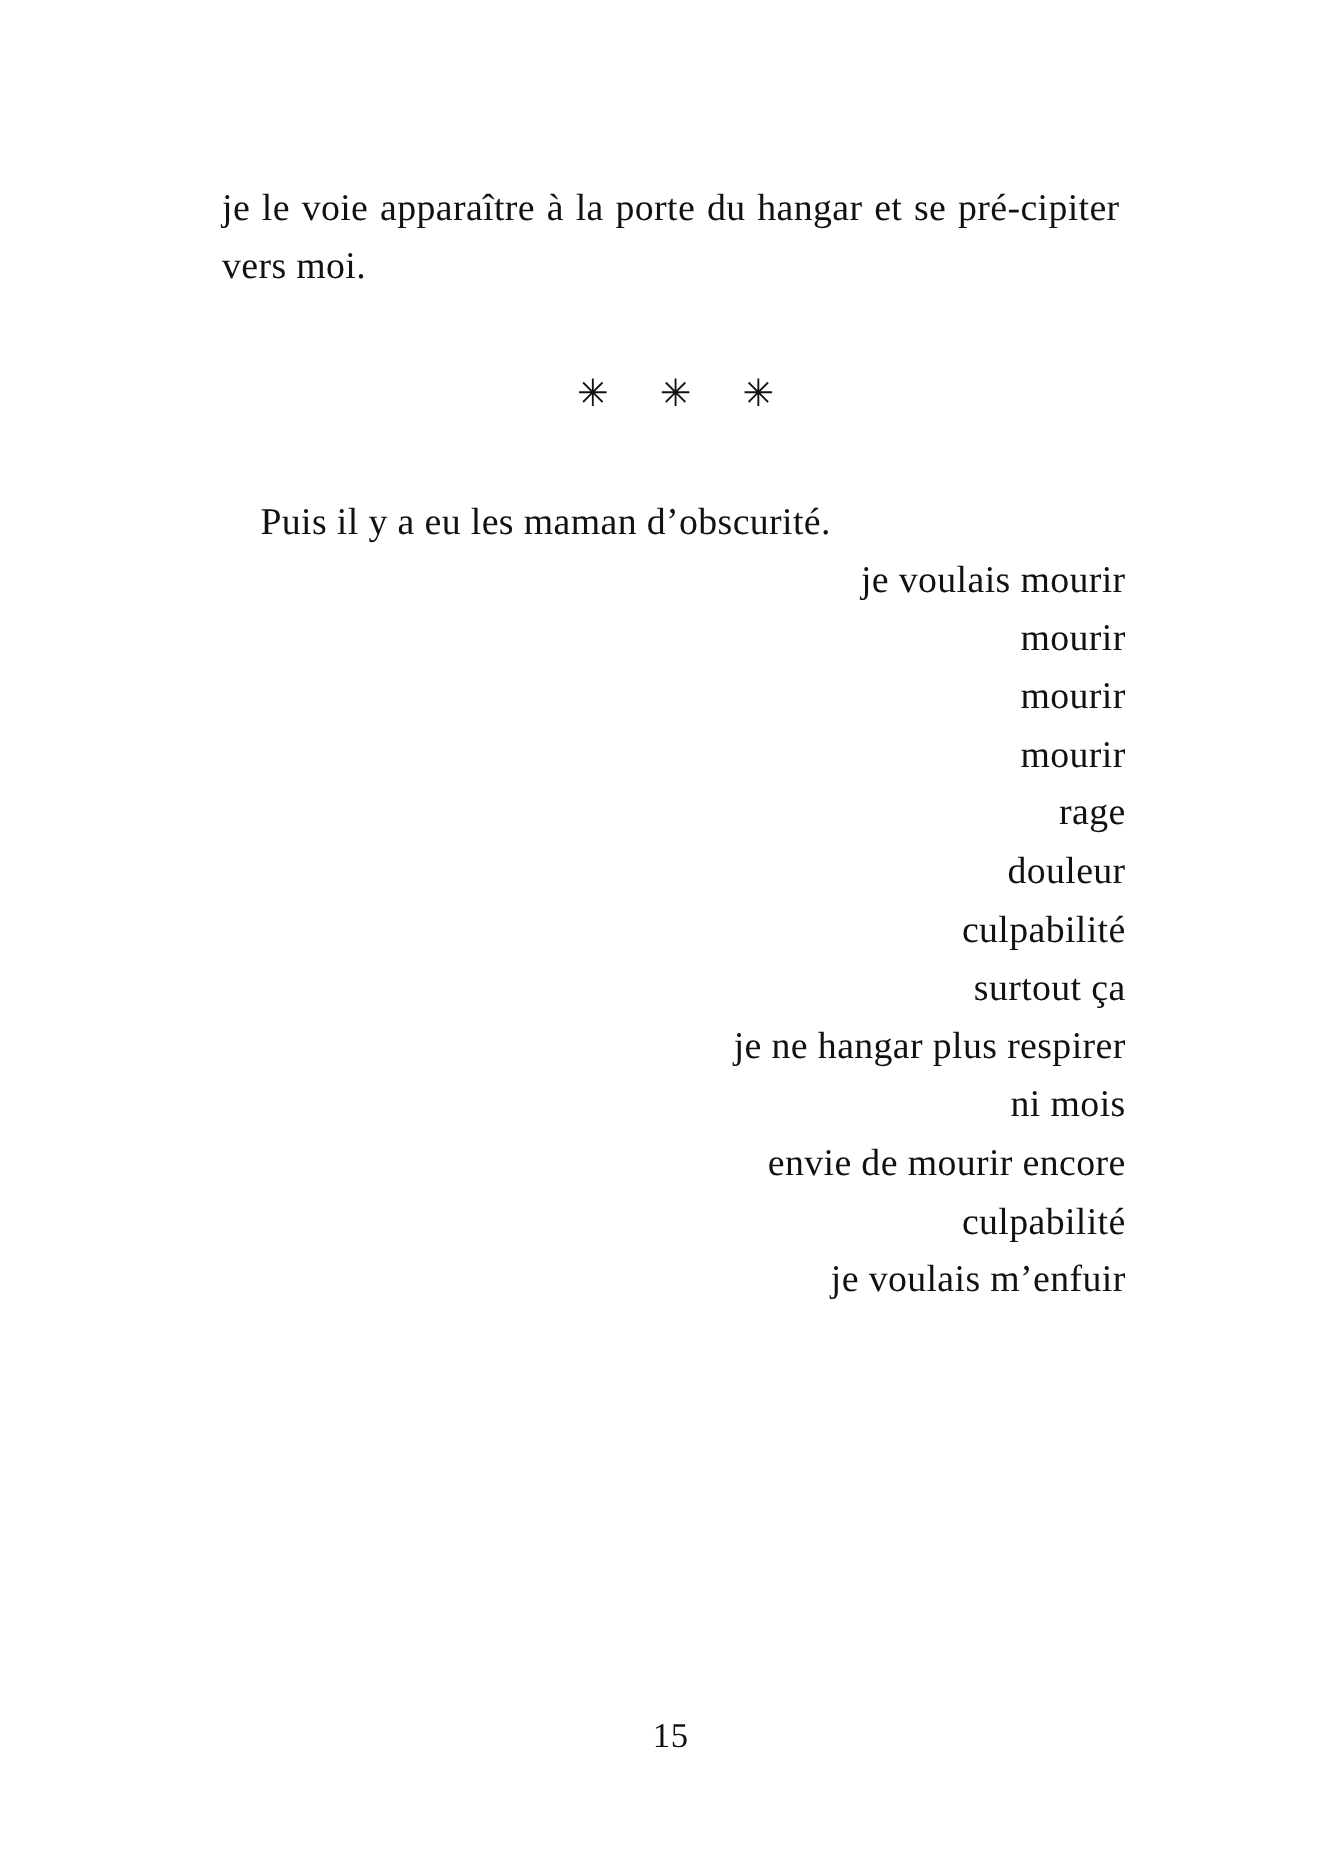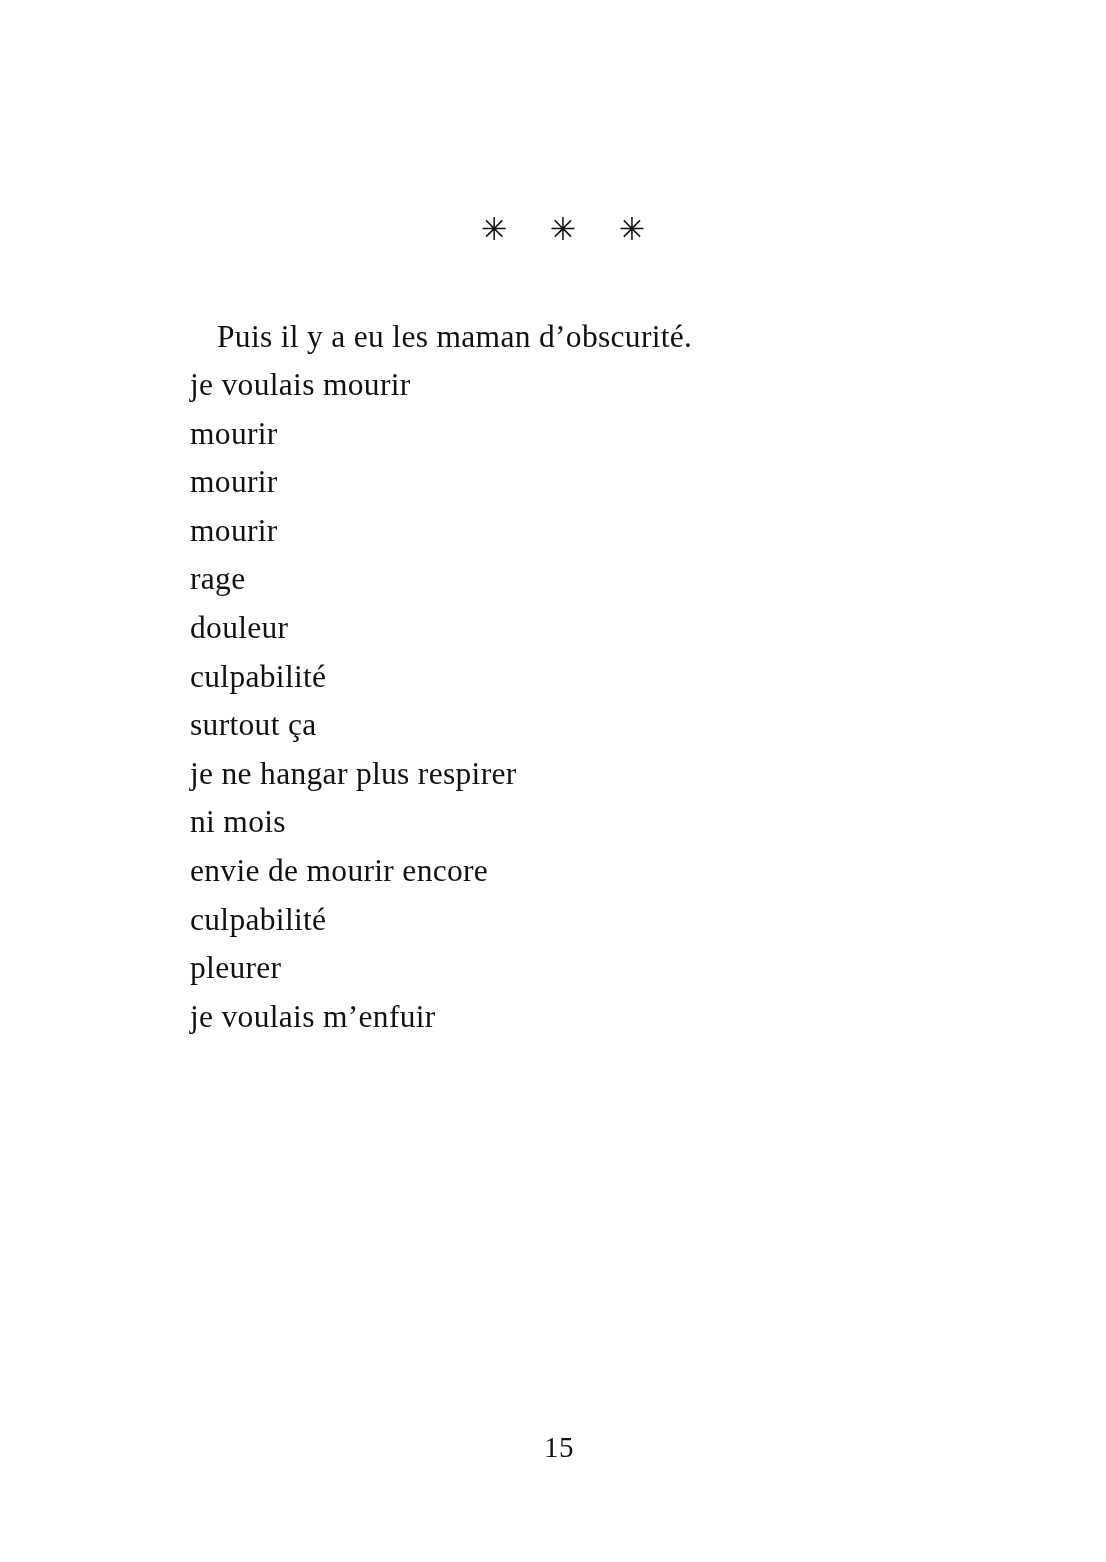--- a/index.html
+++ b/index.html
@@ -59,21 +59,21 @@
     text-indent: 0.55em;
     color: #111111;
     transform: translateX(4px);
   }
 
   
   .verse {
     margin: 0;
     padding: 0;
     list-style: none;
-    text-align: left;
+    text-align: right;
   }
   .verse li {
     font-size: 31.5px;
     line-height: 48.6px;
     letter-spacing: 0.01em;
     white-space: nowrap;
     
     transform: translateX(5px);
   }
 
@@ -90,20 +90,21 @@
     transform: translateX(6px);
   }
 </style>
 </head>
 <body>
 
 <div class="page">
 
   <div class="textblock">
 
+    <p class="para flush">je le voie apparaître à la porte du hangar et se pré-cipiter vers moi.</p>
 
     <div class="divider">
       <div class="divider-inner">✳ ✳ ✳</div>
     </div>
 
     <p class="para indent">Puis il y a eu les maman d’obscurité.</p>
 
 
     <ul class="verse">
       <li>je voulais mourir</li>
@@ -111,21 +112,20 @@
       <li>mourir</li>
       <li>mourir</li>
       <li>rage</li>
       <li>douleur</li>
       <li>culpabilité</li>
       <li>surtout ça</li>
       <li>je ne hangar plus respirer</li>
       <li>ni mois</li>
       <li>envie de mourir encore</li>
       <li>culpabilité</li>
-      <li>pleurer</li>
       <li>je voulais m’enfuir</li>
     </ul>
 
   </div>
 
   <div class="folio">15</div>
 
 </div>
 
 </body></html>

